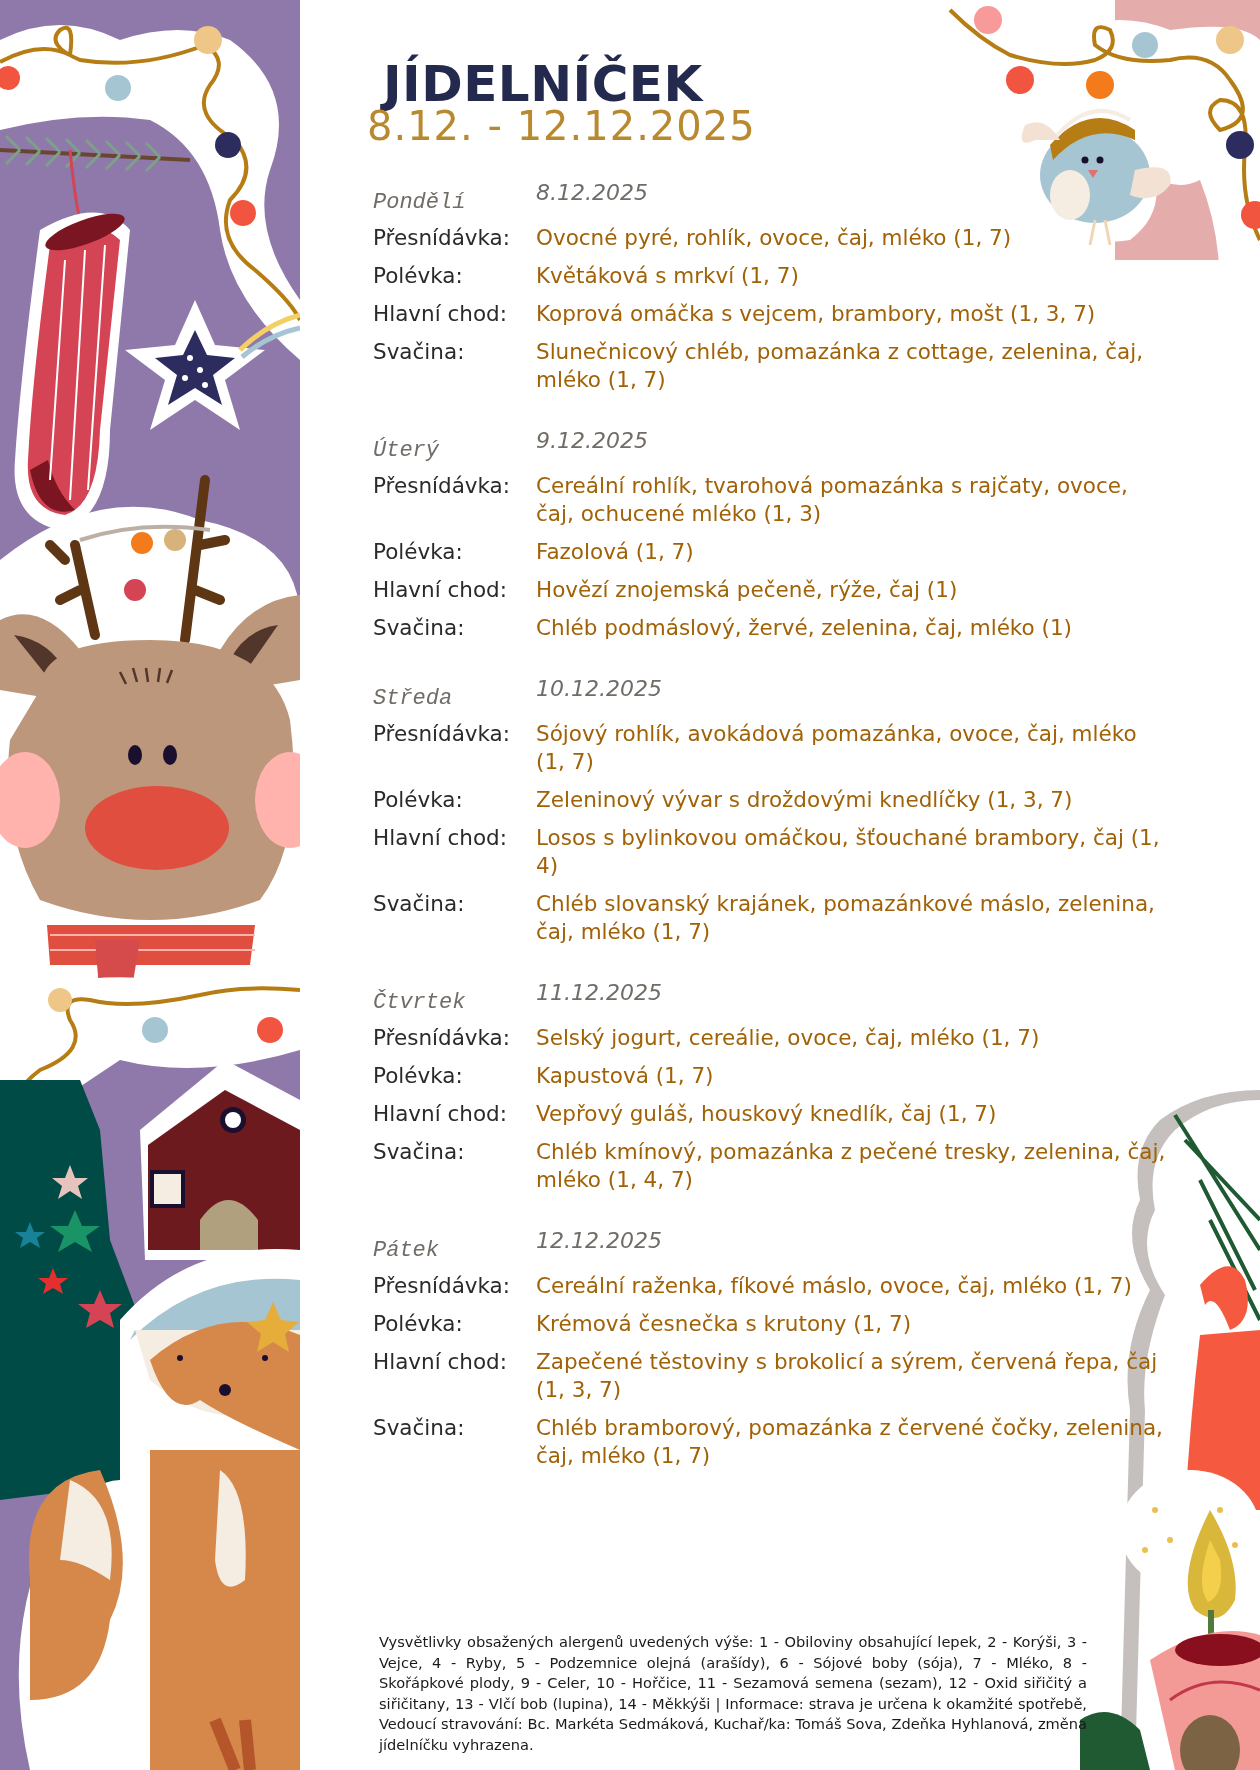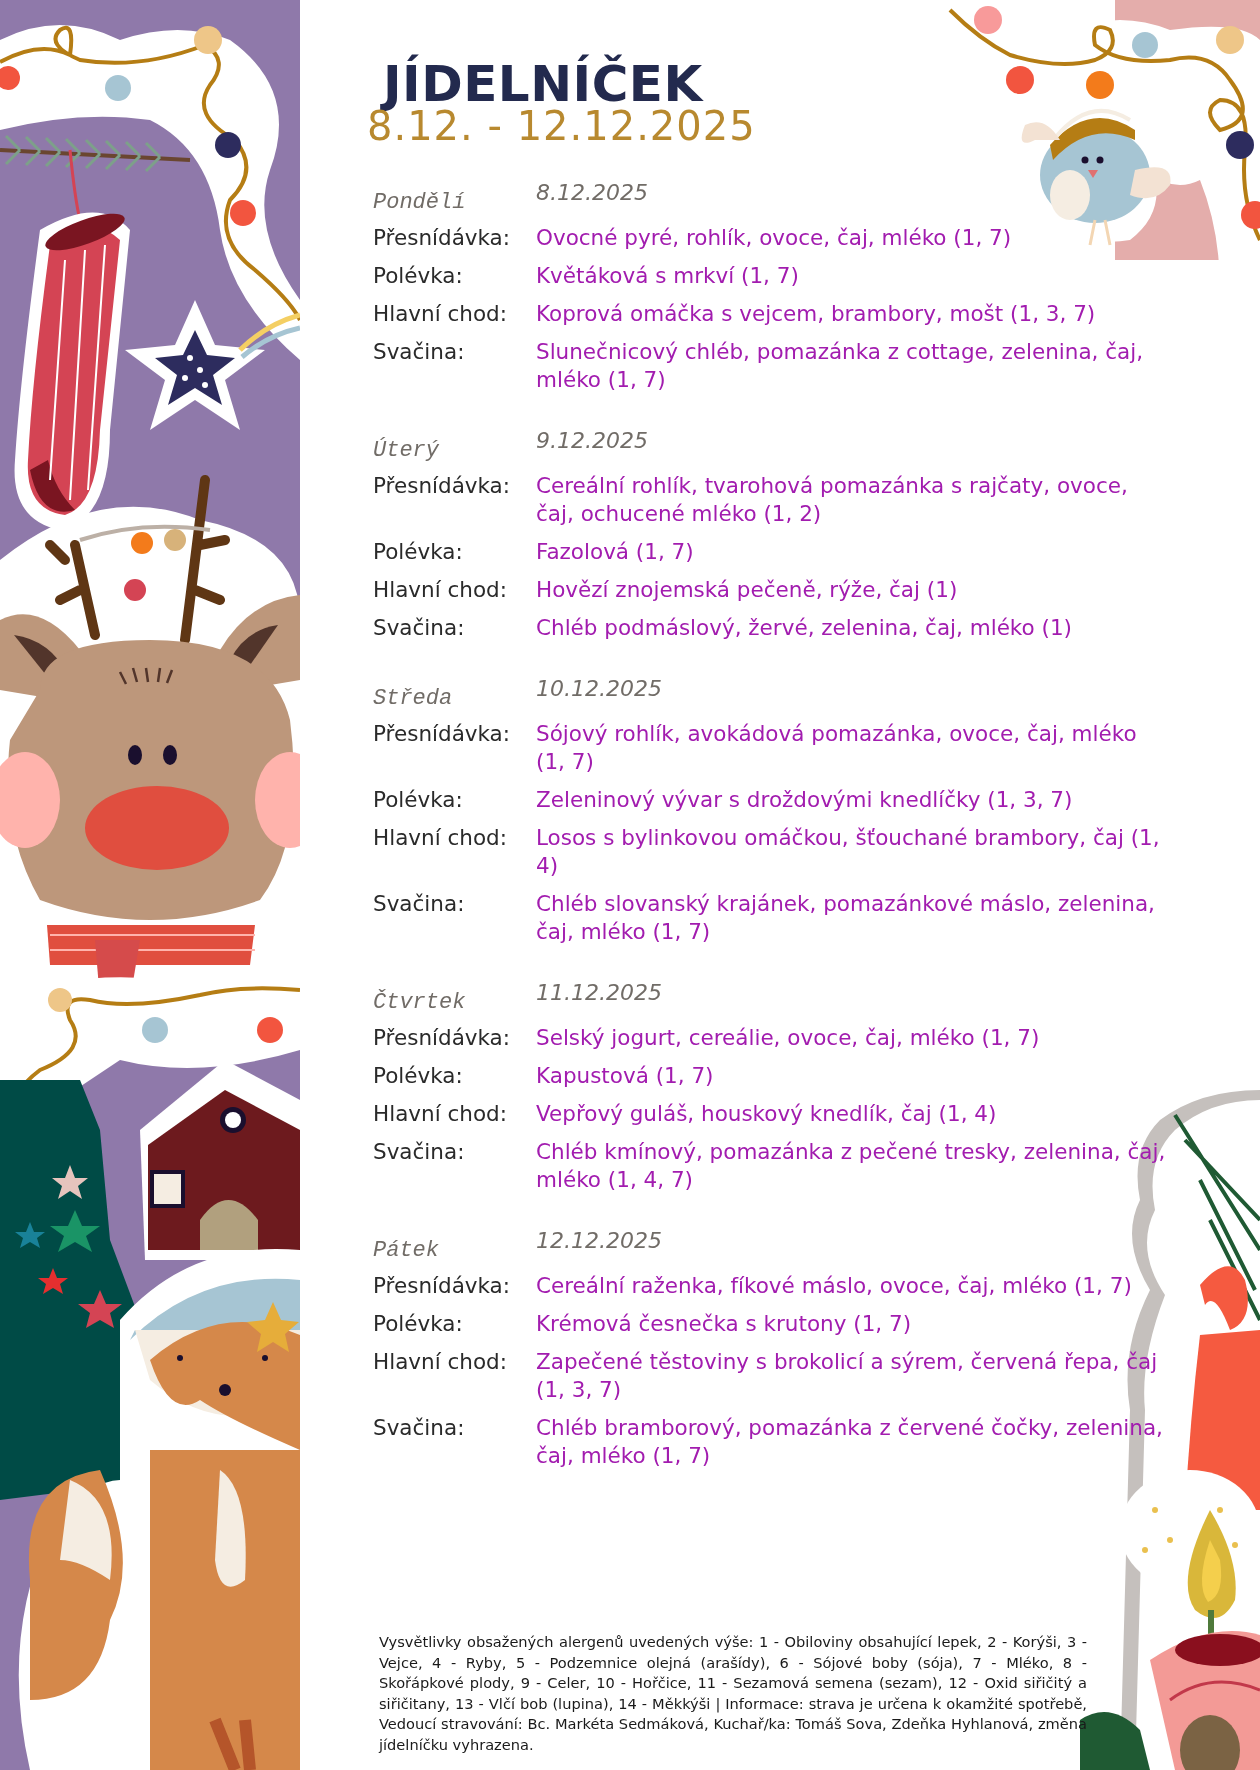--- a/index.html
+++ b/index.html
@@ -36,21 +36,21 @@
   .day-name {
     position: absolute; left: 0; top: 10px;
     font-style: italic; font-size: 22px; color: #716c67; white-space: nowrap; font-family: Liberation Mono, monospace;
   }
   .day-date {
     position: absolute; left: 163px; top: 0px;
     font-style: italic; font-size: 22px; color: #716c67; white-space: nowrap;
   }
   .meal { display: flex; margin-bottom: 10px; }
   .meal-label { width: 163px; flex: none; font-size: 21.5px; line-height: 28px; color: #2a2a2a; white-space: nowrap; }
-  .meal-value { width: 630px; font-size: 21.5px; line-height: 28px; color: #a21caf; }
+  .meal-value { width: 630px; font-size: 21.5px; line-height: 28px; color: #a16207; }
 
   #footnote {
     position: absolute; left: 367px; top: 1620px; width: 708px;
     font-size: 14.6px; line-height: 20.6px; color: #1a1a1a; text-align: justify;
     margin: 12px;
   }
 </style>
 </head>
 <body>
 
@@ -252,21 +252,21 @@
       </div>
     </div>
 
     <div class="day">
       <div class="day-head">
         <span class="day-name">Úterý</span>
         <span class="day-date">9.12.2025</span>
       </div>
       <div class="meal">
         <span class="meal-label">Přesnídávka:</span>
-        <span class="meal-value">Cereální rohlík, tvarohová pomazánka s rajčaty, ovoce, čaj, ochucené mléko (1, 2)</span>
+        <span class="meal-value">Cereální rohlík, tvarohová pomazánka s rajčaty, ovoce, čaj, ochucené mléko (1, 3)</span>
       </div>
       <div class="meal">
         <span class="meal-label">Polévka:</span>
         <span class="meal-value">Fazolová (1, 7)</span>
       </div>
       <div class="meal">
         <span class="meal-label">Hlavní chod:</span>
         <span class="meal-value">Hovězí znojemská pečeně, rýže, čaj (1)</span>
       </div>
       <div class="meal">
@@ -306,21 +306,21 @@
       <div class="meal">
         <span class="meal-label">Přesnídávka:</span>
         <span class="meal-value">Selský jogurt, cereálie, ovoce, čaj, mléko (1, 7)</span>
       </div>
       <div class="meal">
         <span class="meal-label">Polévka:</span>
         <span class="meal-value">Kapustová (1, 7)</span>
       </div>
       <div class="meal">
         <span class="meal-label">Hlavní chod:</span>
-        <span class="meal-value">Vepřový guláš, houskový knedlík, čaj (1, 4)</span>
+        <span class="meal-value">Vepřový guláš, houskový knedlík, čaj (1, 7)</span>
       </div>
       <div class="meal">
         <span class="meal-label">Svačina:</span>
         <span class="meal-value">Chléb kmínový, pomazánka z pečené tresky, zelenina, čaj, mléko (1, 4, 7)</span>
       </div>
     </div>
 
     <div class="day">
       <div class="day-head">
         <span class="day-name">Pátek</span>

